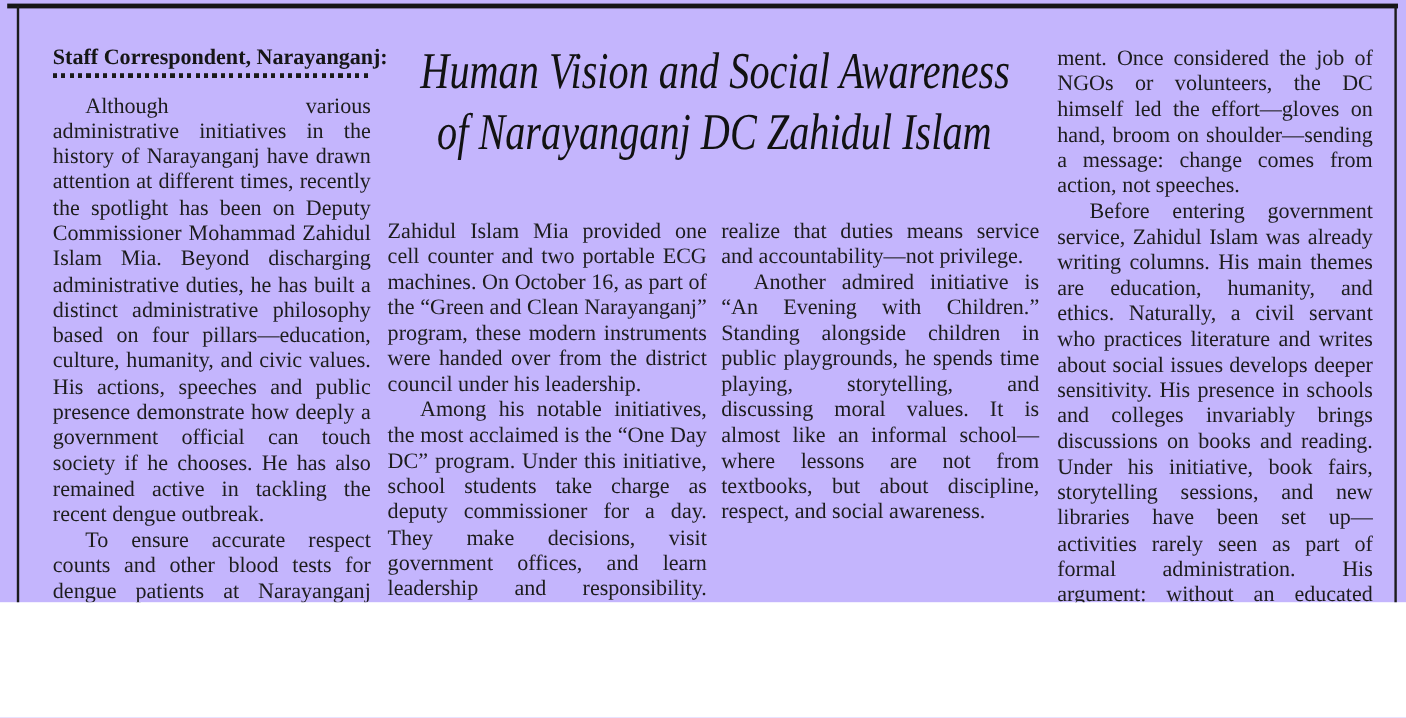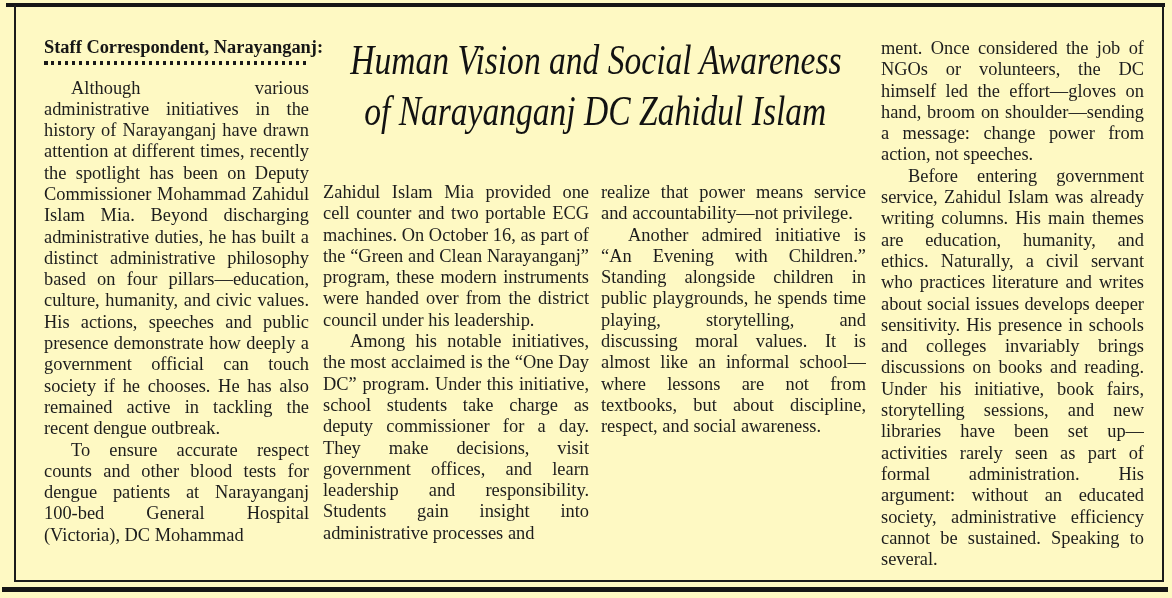--- a/index.html
+++ b/index.html
@@ -1,21 +1,21 @@
 <!DOCTYPE html>
 <html lang="en"><head>
 <meta charset="utf-8">
 <style>
   html, body { margin: 0; padding: 0; background: #ffffff; }
 
   .page {
     position: relative;
     width: 1172px;
-    height: 598px;
-    background: #fef9c3;
+    height: 502px;
+    background: #c4b5fd;
     font-family: "Liberation Serif", serif;
     overflow: hidden;
   }
 
   .top-rule {
     position: absolute;
     left: 6px; top: 3px;
     width: 1159px; height: 4px;
     background: #161616;
   }
@@ -110,24 +110,24 @@
     <span class="hl-line">Human Vision and Social Awareness</span>
     <span class="hl-line">of Narayanganj DC Zahidul Islam</span>
   </h1>
 
   <div class="col col-2">
     <p>Zahidul Islam Mia provided one cell counter and two portable ECG machines. On October 16, as part of the “Green and Clean Narayanganj” program, these modern instruments were handed over from the district council under his leadership.</p>
     <p class="indent">Among his notable initiatives, the most acclaimed is the “One Day DC” program. Under this initiative, school students take charge as deputy commissioner for a day. They make decisions, visit government offices, and learn leadership and responsibility. Students gain insight into administrative processes and</p>
   </div>
 
   <div class="col col-3">
-    <p>realize that power means service and accountability—not privilege.</p>
+    <p>realize that duties means service and accountability—not privilege.</p>
     <p class="indent">Another admired initiative is “An Evening with Children.” Standing alongside children in public playgrounds, he spends time playing, storytelling, and discussing moral values. It is almost like an informal school—where lessons are not from textbooks, but about discipline, respect, and social awareness.</p>
   </div>
 
   <div class="col col-4">
-    <p>ment. Once considered the job of NGOs or volunteers, the DC himself led the effort—gloves on hand, broom on shoulder—sending a message: change power from action, not speeches.</p>
+    <p>ment. Once considered the job of NGOs or volunteers, the DC himself led the effort—gloves on hand, broom on shoulder—sending a message: change comes from action, not speeches.</p>
     <p class="indent">Before entering government service, Zahidul Islam was already writing columns. His main themes are education, humanity, and ethics. Naturally, a civil servant who practices literature and writes about social issues develops deeper sensitivity. His presence in schools and colleges invariably brings discussions on books and reading. Under his initiative, book fairs, storytelling sessions, and new libraries have been set up—activities rarely seen as part of formal administration. His argument: without an educated society, administrative efficiency cannot be sustained. Speaking to several.</p>
   </div>
 
   <div class="bottom-rule"></div>
 
 </div>
 
 </body></html>

